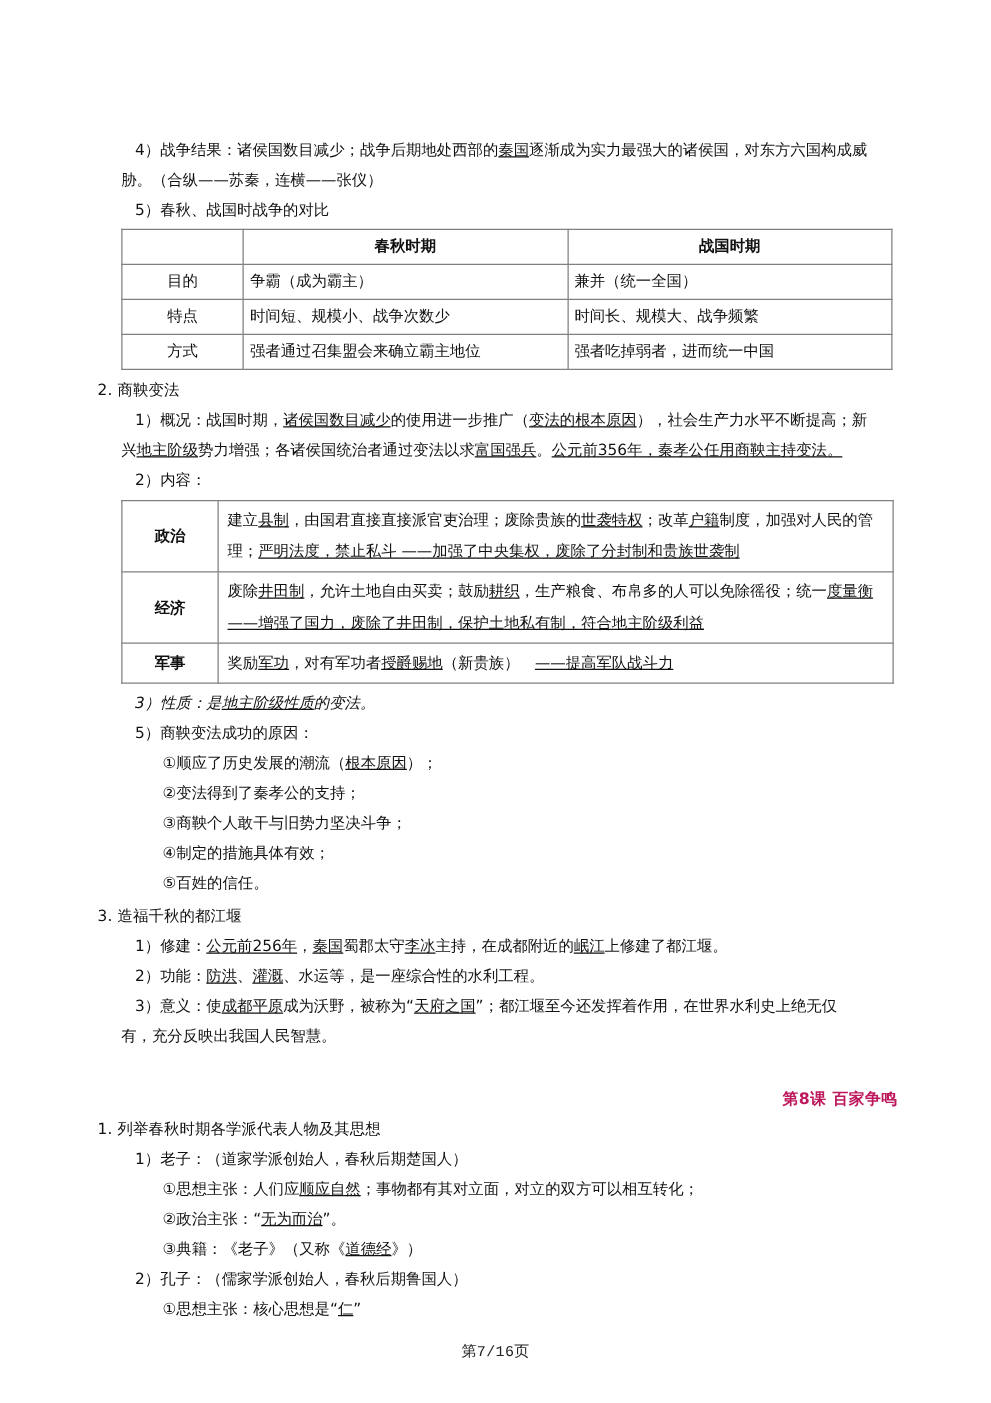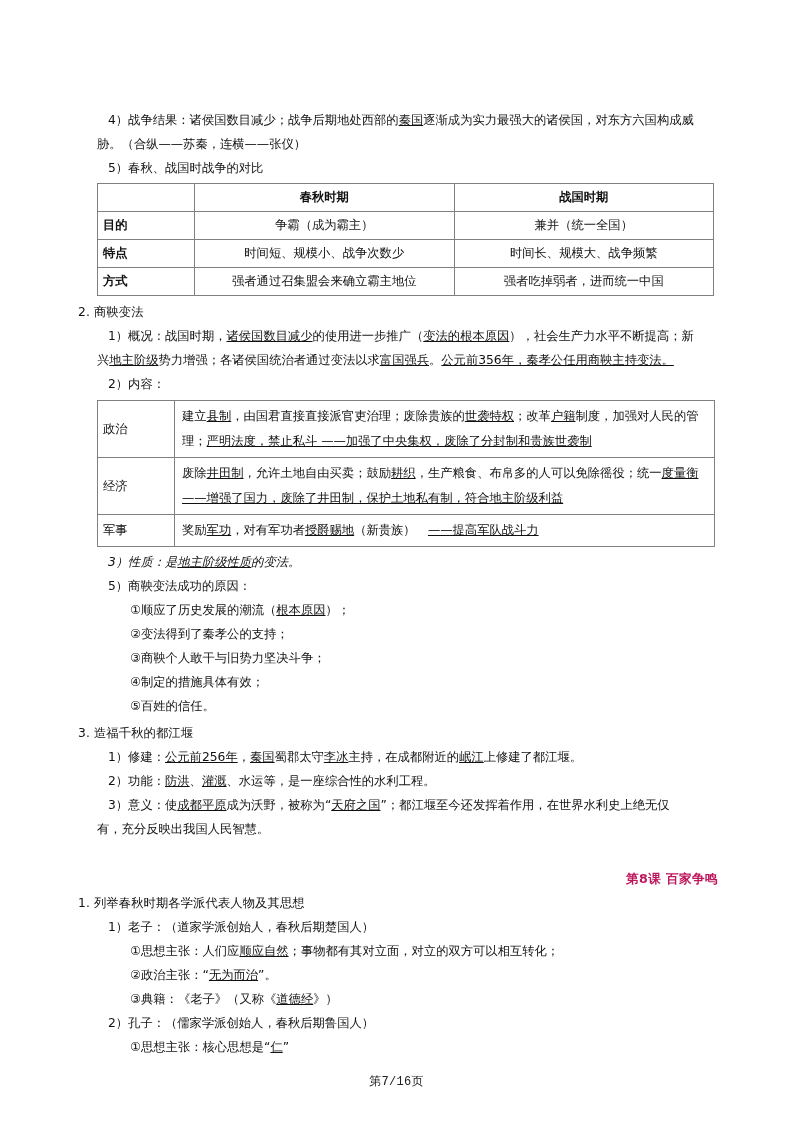--- a/index.html
+++ b/index.html
@@ -80,38 +80,38 @@
   table.doc-table td {
     border: 1px solid #808080;
     font-size: 12.3px;
     line-height: 23px;
     padding: 2px 5px;
     vertical-align: middle;
     color: #111;
   }
   table.t1 td.lbl {
     width: 86px;
-    font-weight: bold;
+    text-align: center;
+    font-weight: normal;
   }
   table.t1 td.c {
-    text-align: center;
     margin-left: 46px;
   }
   table.t1 td.hd {
     text-align: center;
     font-weight: bold;
   }
   table.t2 {
     width: 618px;
     margin: 4px 0 2px 19px;
   }
   table.t2 td.lbl {
     width: 66px;
-    text-align: left;
-    font-weight: normal;
+    text-align: center;
+    font-weight: bold;
   }
   table.t2 td.body {
     text-align: left;
     padding: 3px 7px 3px 7px;
     line-height: 25px;
   }
   .footer {
     position: absolute;
     left: 0;
     top: 1073px;

